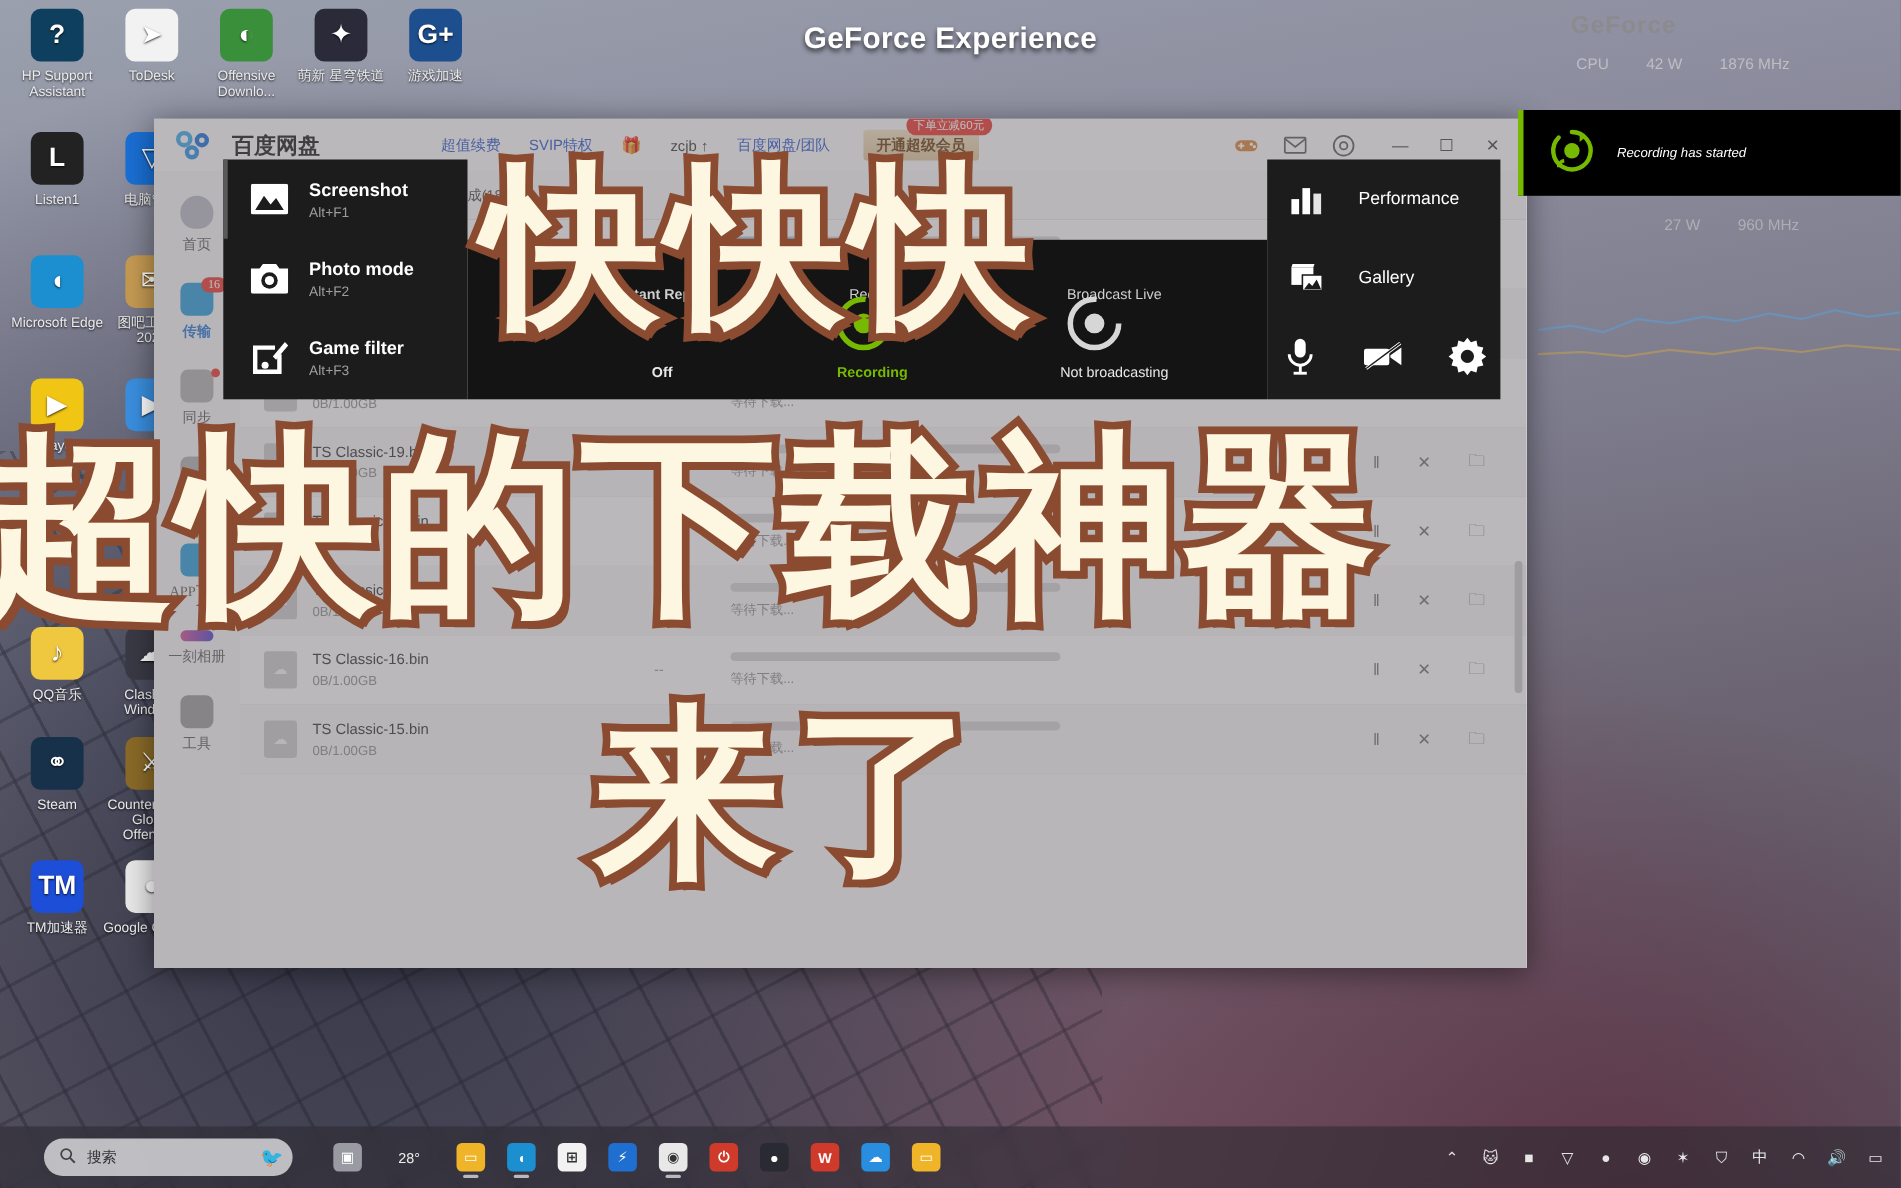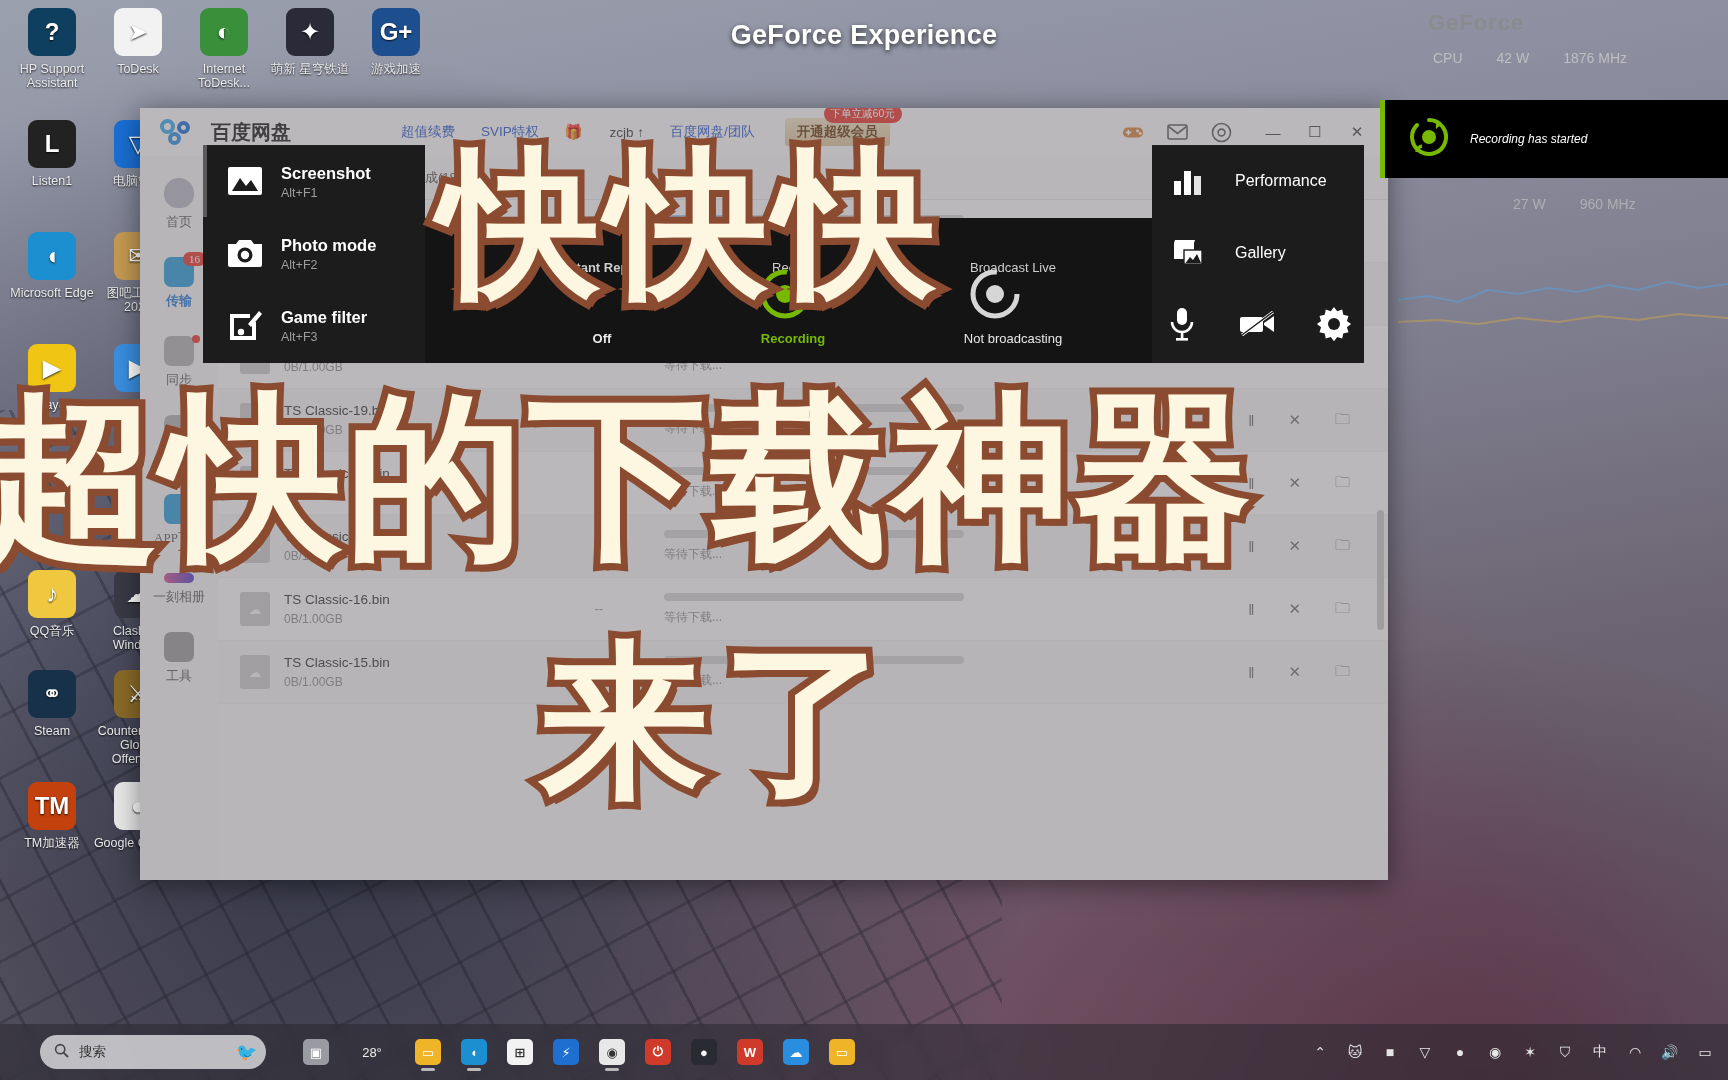--- a/index.html
+++ b/index.html
@@ -230,21 +230,21 @@
     <div class="dicon" style="left: 6px; top: 4px;">
       <div class="gl" style="background: rgb(15, 63, 94);">?</div>
       <span class="lbl">HP Support Assistant</span>
     </div>
     <div class="dicon" style="left: 92px; top: 4px;">
       <div class="gl" style="background: rgb(242, 242, 242);">➤</div>
       <span class="lbl">ToDesk</span>
     </div>
     <div class="dicon" style="left: 178px; top: 4px;">
       <div class="gl" style="background: rgb(58, 143, 58);">◐</div>
-      <span class="lbl">Internet ToDesk...</span>
+      <span class="lbl">Offensive Downlo...</span>
     </div>
     <div class="dicon" style="left: 264px; top: 4px;">
       <div class="gl" style="background: rgb(42, 42, 56);">✦</div>
       <span class="lbl">萌新 星穹铁道</span>
     </div>
     <div class="dicon" style="left: 350px; top: 4px;">
       <div class="gl" style="background: rgb(29, 79, 143);">G+</div>
       <span class="lbl">游戏加速</span>
     </div>
     <div class="dicon" style="left: 6px; top: 116px;">
@@ -281,21 +281,21 @@
     </div>
     <div class="dicon" style="left: 6px; top: 666px;">
       <div class="gl" style="background: rgb(24, 49, 74);">⚭</div>
       <span class="lbl">Steam</span>
     </div>
     <div class="dicon" style="left: 92px; top: 666px;">
       <div class="gl" style="background: rgb(138, 106, 40);">⚔</div>
       <span class="lbl">Counter-Strike Global Offensive</span>
     </div>
     <div class="dicon" style="left: 6px; top: 778px;">
-      <div class="gl" style="background: #c2410c;">TM</div>
+      <div class="gl" style="background: #1d4ed8;">TM</div>
       <span class="lbl">TM加速器</span>
     </div>
     <div class="dicon" style="left: 92px; top: 778px;">
       <div class="gl" style="background: rgb(232, 232, 232);">●</div>
       <span class="lbl">Google Chrome</span>
     </div>
   </div>
 
 <div id="hud">
   <div class="brand">GeForce</div>

